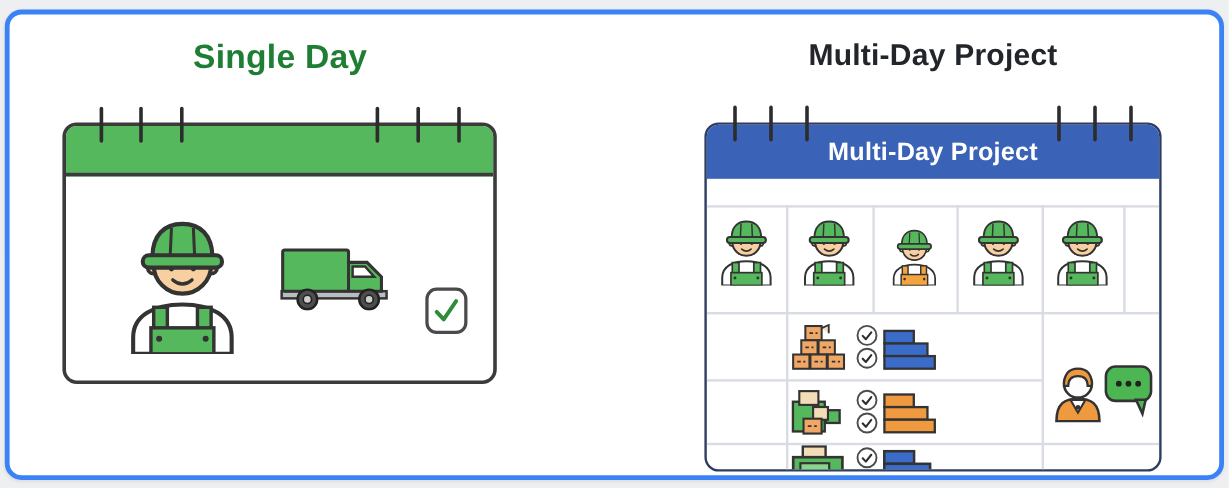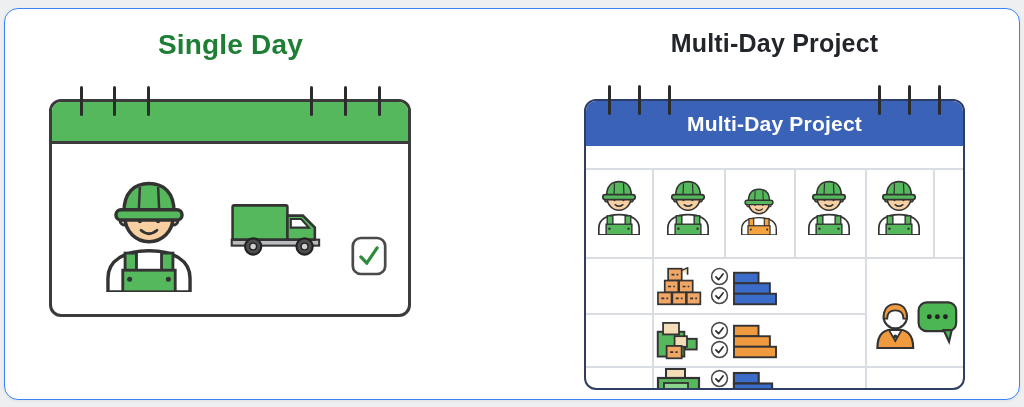--- a/index.html
+++ b/index.html
@@ -6,21 +6,21 @@
   html,body { width:1024px; height:407px; overflow:hidden; }
   body {
     font-family:"Liberation Sans", sans-serif;
     background:var(--page-bg,#edeff1);
     position:relative;
   }
   .stage { position:absolute; inset:0; }
   .card {
     position:absolute; left:4px; top:8px; width:1016px; height:392px;
     background:var(--card,#ffffff);
-    border:1px solid #3b82f6; border-radius:14px;
+    border:4px solid #3b82f6; border-radius:14px;
     box-shadow:0 1px 3px rgba(0,0,0,.07);
   }
   .defs { position:absolute; width:0; height:0; overflow:hidden; }
   .icon { position:absolute; overflow:visible; }
 
   .panel-title { position:absolute; top:20px; text-align:center; font-weight:700; letter-spacing:.2px; }
   .panel-title.left  { left:44px;  width:363px; font-size:28px; color:var(--green-title,#1e7e34); }
   .panel-title.right { left:579px; width:381px; font-size:25px; color:var(--title-dark,#22262b); }
 
   .peg { position:absolute; width:3px; height:30px; background:#2c2c2c; border-radius:2px; z-index:5; }

